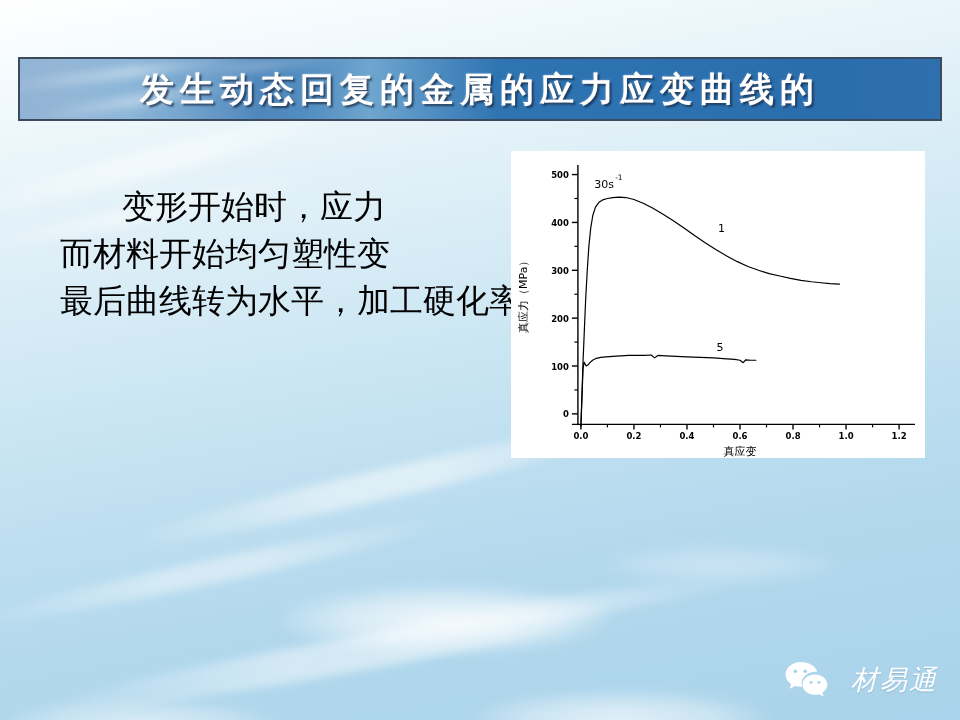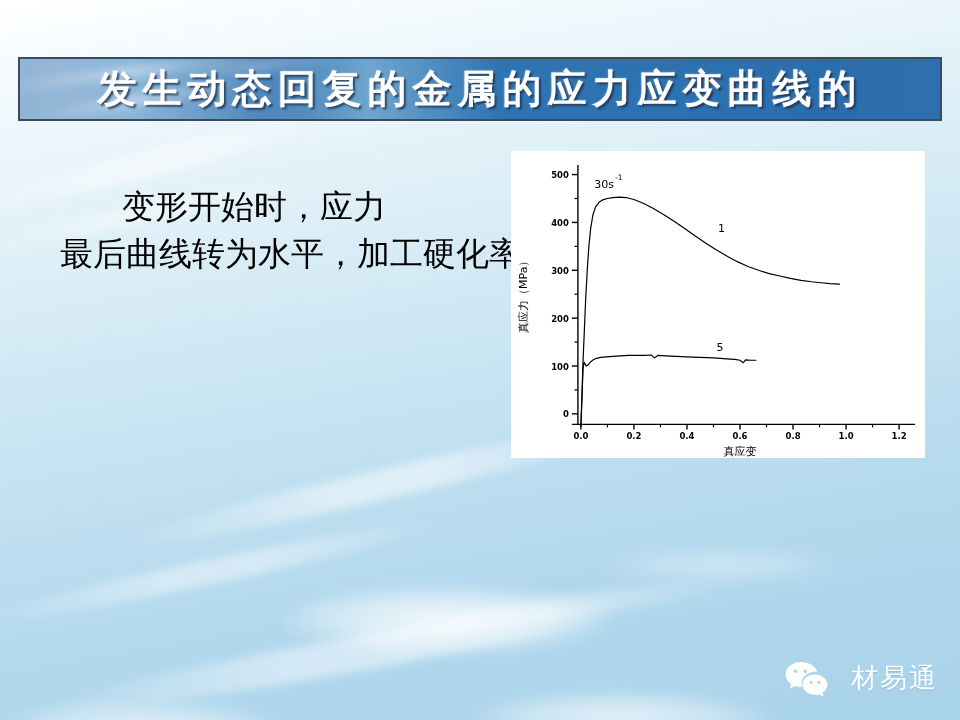--- a/index.html
+++ b/index.html
@@ -42,21 +42,21 @@
   #titlebar .tstreak{
     position:absolute;height:10px;width:300px;border-radius:50%;
     background:linear-gradient(90deg,rgba(255,255,255,0),rgba(255,255,255,.45),rgba(255,255,255,0));
     filter:blur(5px);
   }
   #title-text{
     position:relative;
     color:#ffffff;
     font-family:"DejaVu Sans","Liberation Sans",sans-serif;
     font-weight:bold;
-    font-size:39px;
+    font-size:34px;
     letter-spacing:6px;
     line-height:60px;
     text-align:center;
     white-space:nowrap;
     text-shadow:2px 2px 2px rgba(20,40,70,.75), 0 0 2px rgba(255,255,255,.5);
   }
 
   
   #para{
     position:absolute;left:60px;top:183px;width:720px;
@@ -73,21 +73,21 @@
   #chartbox{
     position:absolute;left:511px;top:151px;width:414px;height:307px;
     background:#ffffff;
   }
   #chart-svg{display:block;width:414px;height:307px;}
   .ax-text{font-family:"DejaVu Sans","Liberation Sans",sans-serif;fill:#000;}
 
   
   #watermark{
     position:absolute;right:22px;bottom:22px;
-    display:flex;align-items:flex-start;gap:23px;
+    display:flex;align-items:flex-end;gap:23px;font-style:italic;
   }
   #wm-label{
     font-family:"DejaVu Sans","Liberation Sans",sans-serif;
     font-size:27px;color:#ffffff;letter-spacing:2px;
     text-shadow:0 1px 1px rgba(120,160,190,.5);
   }
 </style>
 </head>
 <body>
 
@@ -109,20 +109,21 @@
 
   <div id="titlebar">
     <div class="tstreak" style="left:-40px;top:8px;transform:rotate(-7deg);"></div>
     <div class="tstreak" style="left:10px;top:36px;width:220px;transform:rotate(-9deg);"></div>
     <div class="tstreak" style="left:150px;top:2px;width:180px;transform:rotate(-6deg);opacity:.7;"></div>
     <div id="title-text">发生动态回复的金属的应力应变曲线的</div>
   </div>
 
   <div id="para">
     <span class="ln indent">变形开始时，应力</span>
+    <span class="ln">而材料开始均匀塑性变</span>
     <span class="ln">最后曲线转为水平，加工硬化率为零达到稳</span>
   </div>
 
   <div id="chartbox">
     <svg id="chart-svg" viewBox="0 0 414 307">
       <g id="g-axes">
           <line x1="66.9090909090909" y1="14" x2="66.9090909090909" y2="273.3857142857143" stroke="#000" stroke-width="1.4"></line>
           <line x1="60.90909090909091" y1="273.3857142857143" x2="404" y2="273.3857142857143" stroke="#000" stroke-width="1.4"></line>
           <line x1="60.90909090909091" y1="262.85714285714283" x2="66.9090909090909" y2="262.85714285714283" stroke="#000" stroke-width="1.4"></line>
           <text x="57.90909090909091" y="266.35714285714283" text-anchor="end" font-size="8.5" font-weight="bold" class="ax-text">0</text>

